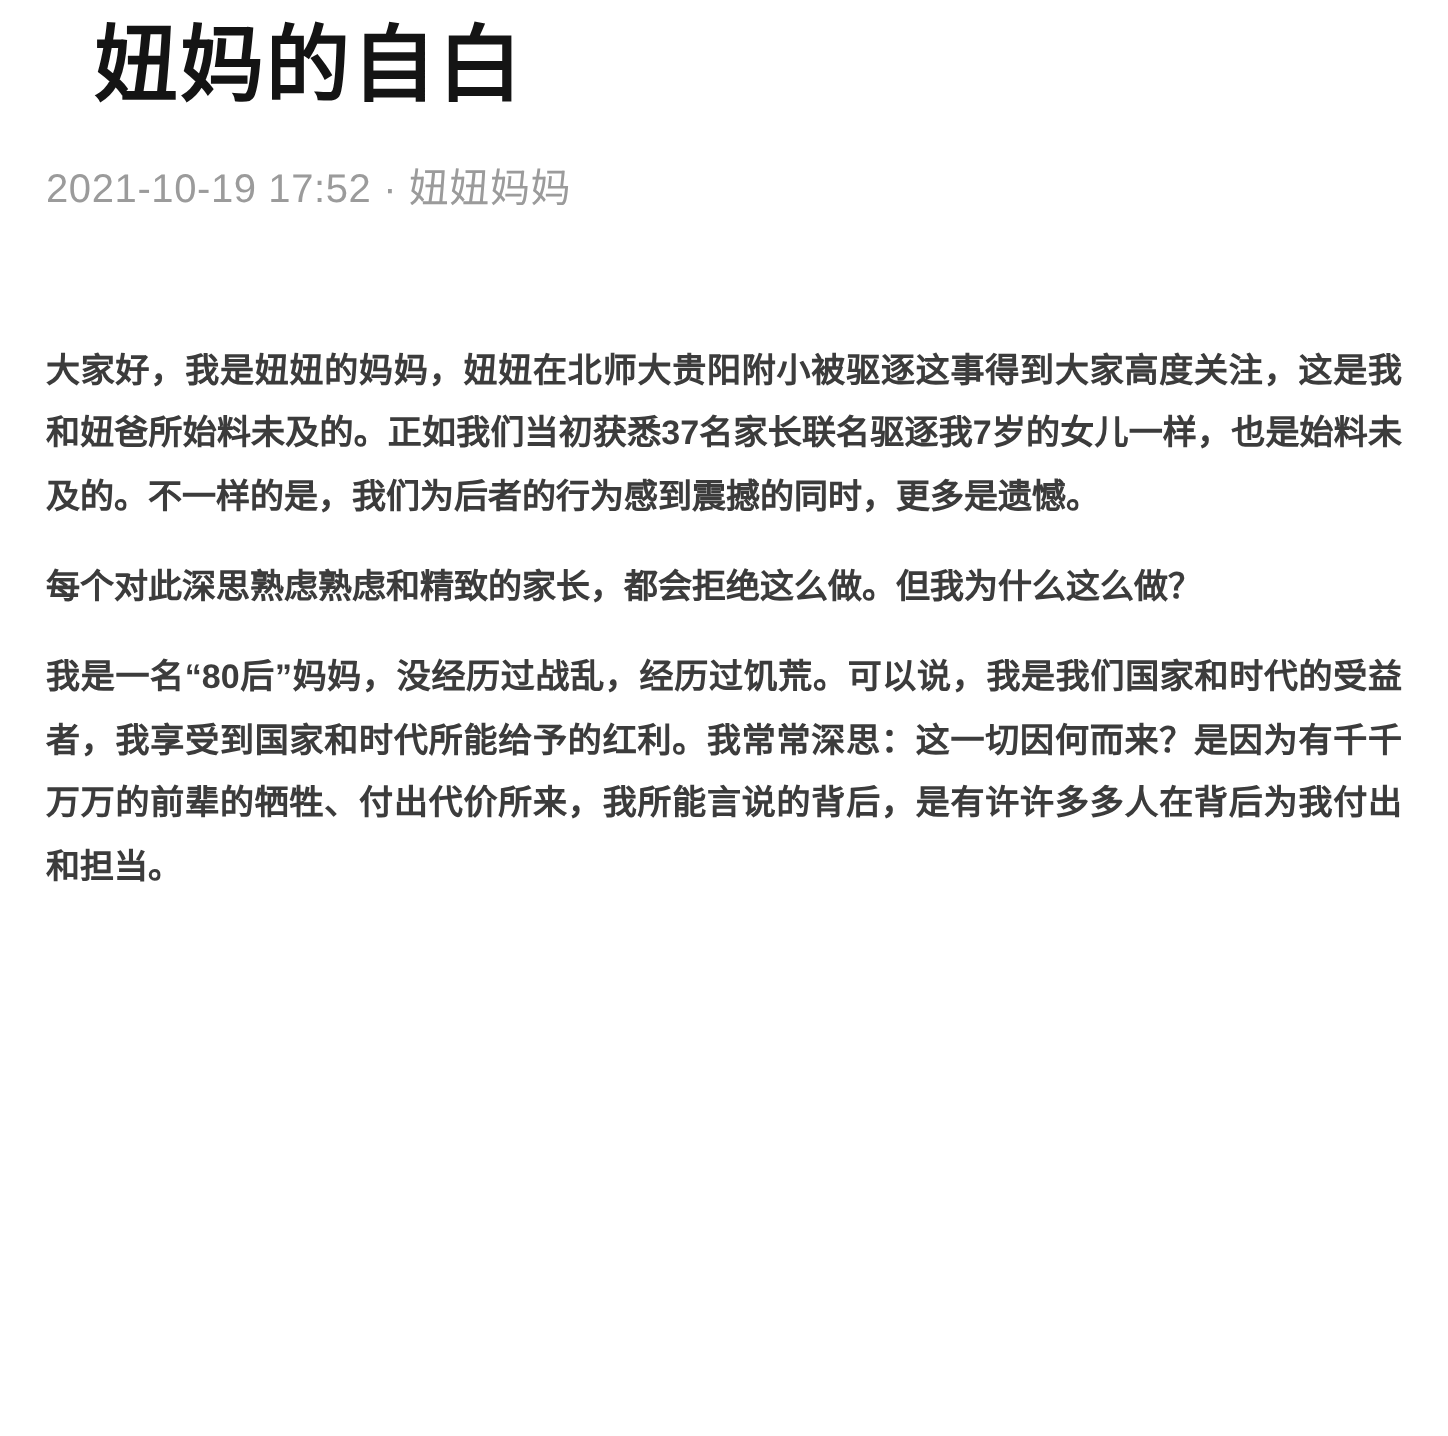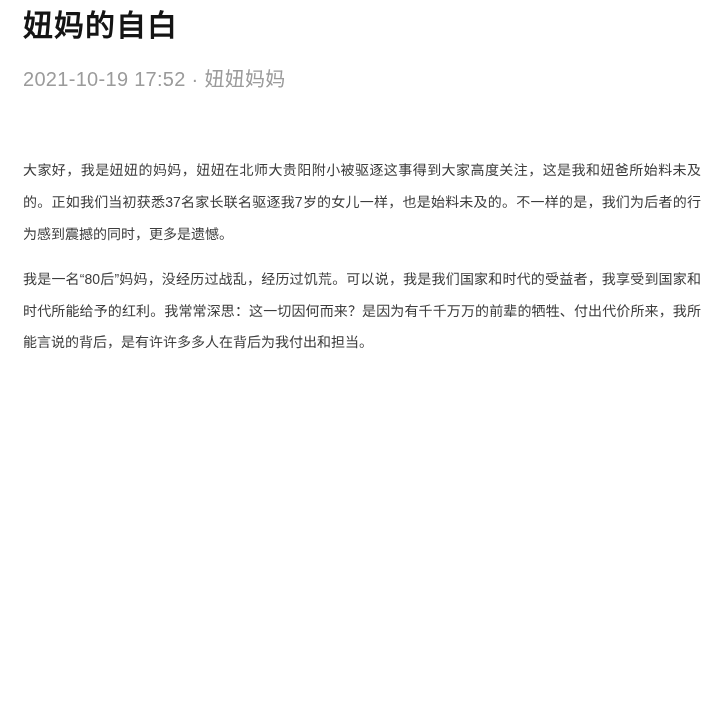--- a/index.html
+++ b/index.html
@@ -15,53 +15,56 @@
     font-family:"Liberation Sans","DejaVu Sans",sans-serif;
   }
   body{
     min-height:718px;
     overflow:hidden;
   }
   main.article{
     padding:8px 23px 20px 23px;
   }
   h1.article-title{
-    font-size:30px;
+    font-size:42px;
     font-weight:700;
     line-height:1.18;
     color:var(--c-title);
     letter-spacing:1px;
+    margin-left:24px;
   }
   .article-meta{
     margin-top:20px;
     font-size:20px;
     color:var(--c-meta);
     letter-spacing:0.3px;
   }
   .article-content{
     margin-top:63px;
   }
   .article-content p{
-    font-size:14px;
+    font-size:17px;
     line-height:31.8px;
     color:var(--c-body);
     text-align:justify;
     text-justify:inter-ideograph;
     margin-bottom:13px;
     word-break:break-all;
+    font-weight:bold;
   }
   .article-content p:last-child{
     margin-bottom:0;
   }
 </style>
 </head>
 <body>
 
 <main class="article">
   <h1 class="article-title">妞妈的自白</h1>
 
   <div class="article-meta">2021-10-19 17:52 · 妞妞妈妈</div>
 
   <div class="article-content">
     <p>大家好，我是妞妞的妈妈，妞妞在北师大贵阳附小被驱逐这事得到大家高度关注，这是我和妞爸所始料未及的。正如我们当初获悉37名家长联名驱逐我7岁的女儿一样，也是始料未及的。不一样的是，我们为后者的行为感到震撼的同时，更多是遗憾。</p>
+    <p>每个对此深思熟虑熟虑和精致的家长，都会拒绝这么做。但我为什么这么做？</p>
     <p>我是一名“80后”妈妈，没经历过战乱，经历过饥荒。可以说，我是我们国家和时代的受益者，我享受到国家和时代所能给予的红利。我常常深思：这一切因何而来？是因为有千千万万的前辈的牺牲、付出代价所来，我所能言说的背后，是有许许多多人在背后为我付出和担当。</p>
   </div>
 </main>
 
 </body></html>

